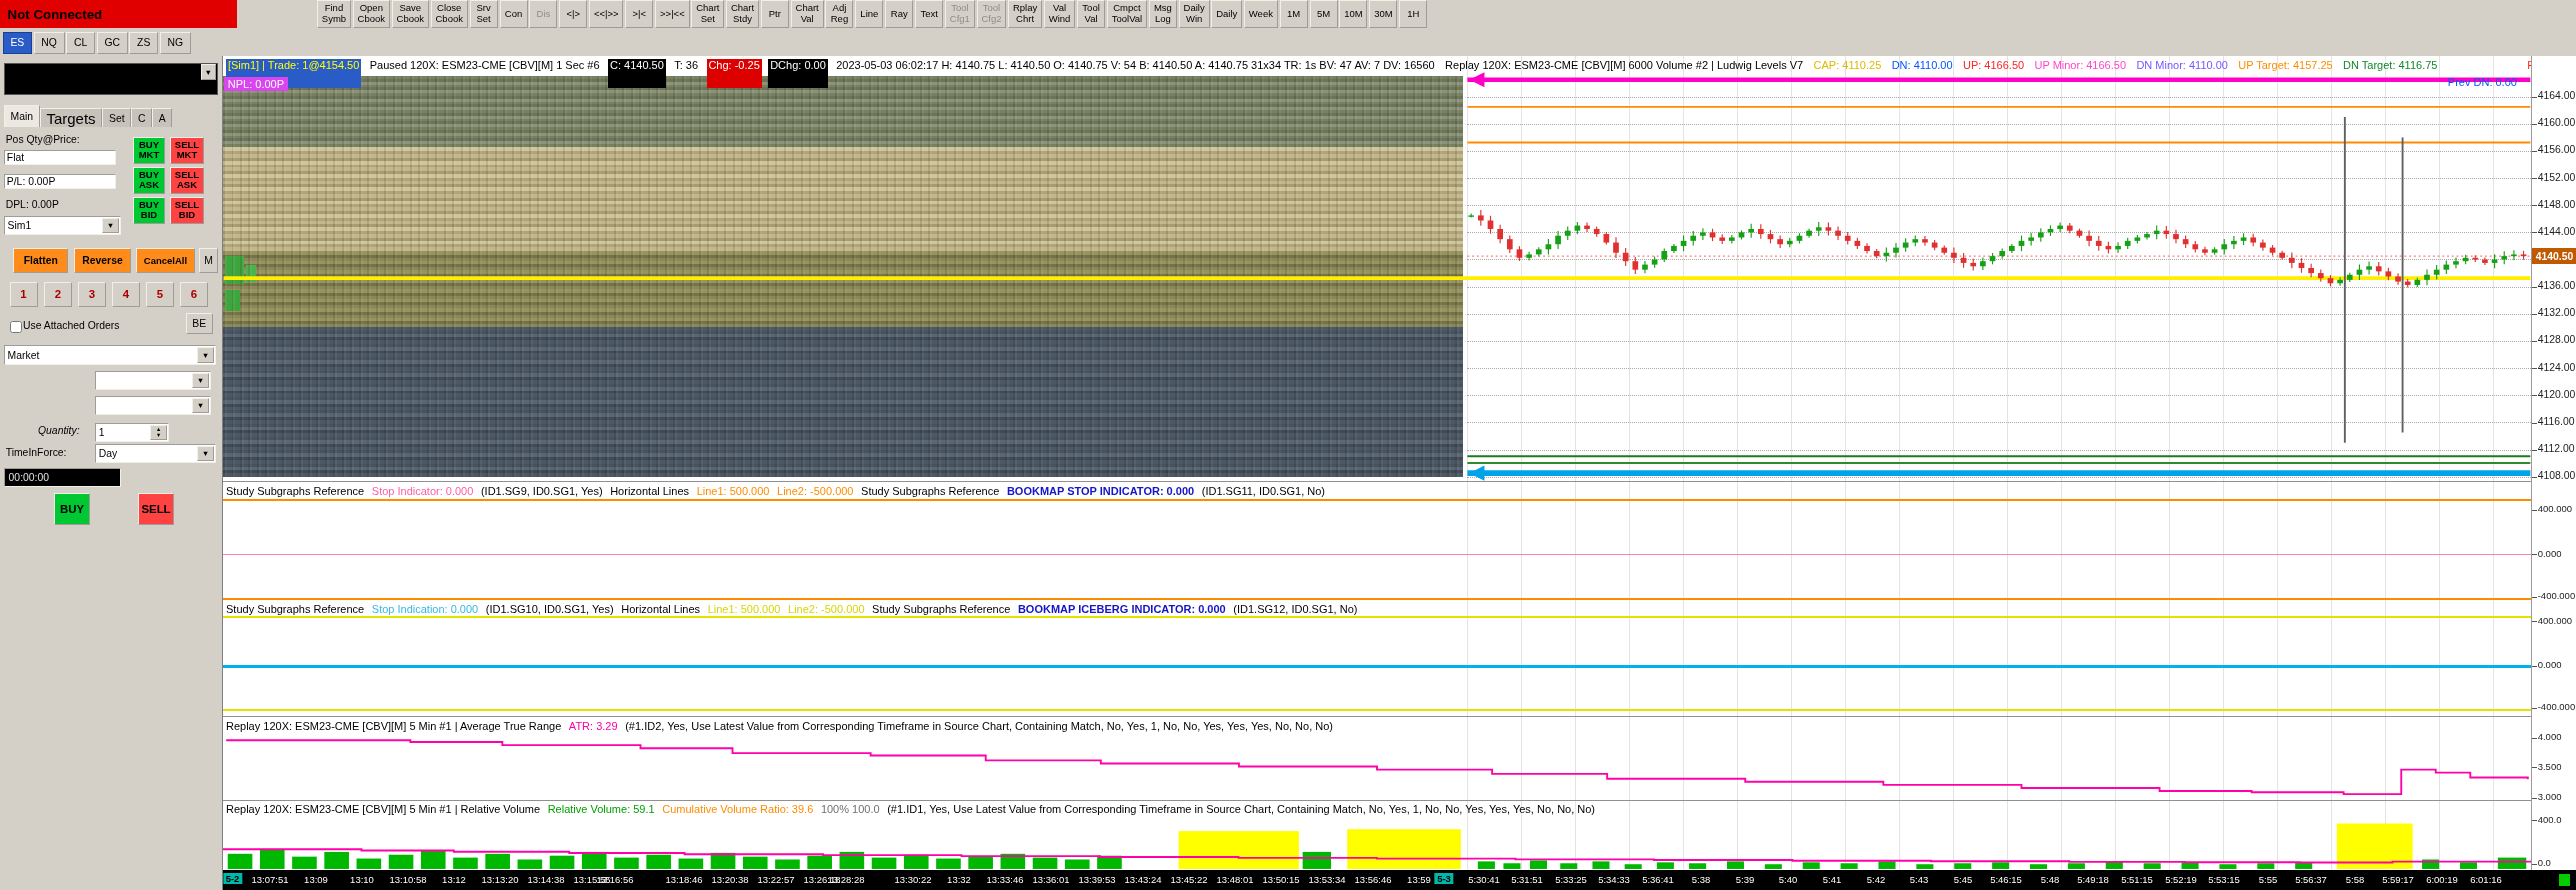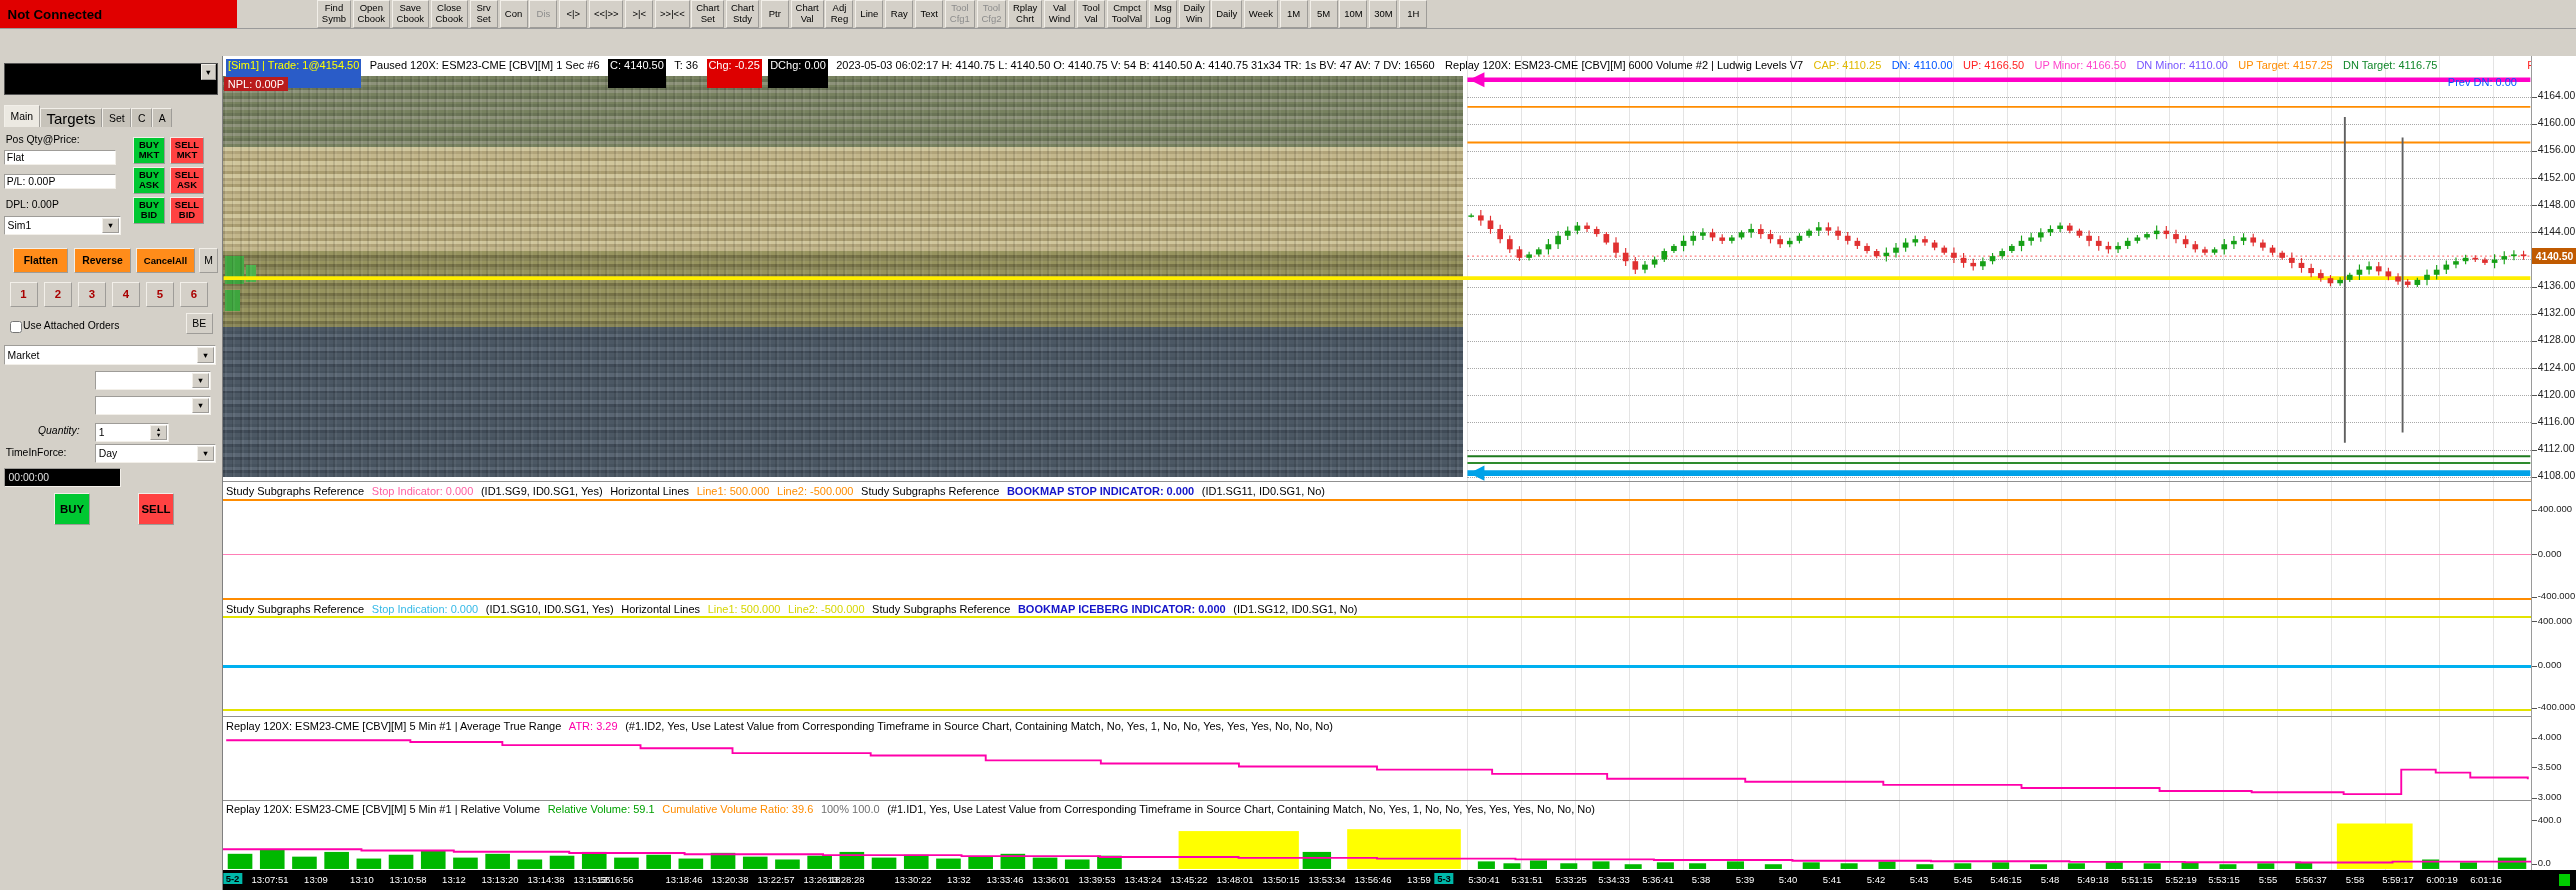--- a/index.html
+++ b/index.html
@@ -149,20 +149,30 @@
         </div>
         <div class="tb-btn">
           <div>30M</div>
         </div>
         <div class="tb-btn">
           <div>1H</div>
         </div>
       </div>
   </div>
 
+  <div class="abs" style="left:0;top:28px;width:2576px;height:27.5px;background:#d4d0c8;border-bottom:0.9px solid #9a9a9a;">
+    <div id="symbol-tabs" style="position:absolute;left:2.8px;top:3.8px;display:flex;">
+        <div class="sym-tab active">ES</div>
+        <div class="sym-tab">NQ</div>
+        <div class="sym-tab">CL</div>
+        <div class="sym-tab">GC</div>
+        <div class="sym-tab">ZS</div>
+        <div class="sym-tab">NG</div>
+      </div>
+  </div>
 
   <div class="abs" style="left:0;top:56px;width:223px;height:834px;background:#d4d0c8;border-right:0.9px solid #808080;box-sizing:border-box;">
     <div class="abs" style="left:3.8px;top:6.6px;width:212px;height:30px;background:#000;border:0.9px solid #555;">
       <div class="abs" style="right:0.9px;top:0.9px;width:13.3px;height:13.3px;background:#d4d0c8;border:0.9px outset #f2efe9;font-size:7.6px;display:flex;align-items:center;justify-content:center;">▼</div>
     </div>
     <div class="abs" style="left:3.8px;top:49px;width:214px;height:22px;display:flex;align-items:flex-end;" id="dom-tabs">
         <div style="padding: 1.9px 5.7px; border-top: 0.9px outset rgb(242, 239, 233); border-right: 0.9px outset rgb(242, 239, 233); border-left: 0.9px outset rgb(242, 239, 233); border-image: initial; border-bottom: none; font-size: 10.4px; height: 17px; background: rgb(236, 233, 226); display: flex; align-items: center;">Main</div>
         <div style="padding: 1.9px 5.7px; border-top: 0.9px outset rgb(242, 239, 233); border-right: 0.9px outset rgb(242, 239, 233); border-left: 0.9px outset rgb(242, 239, 233); border-image: initial; border-bottom: none; font-size: 15px; height: 14px; background: rgb(199, 195, 186); display: flex; align-items: center;">Targets</div>
         <div style="padding: 1.9px 5.7px; border-top: 0.9px outset rgb(242, 239, 233); border-right: 0.9px outset rgb(242, 239, 233); border-left: 0.9px outset rgb(242, 239, 233); border-image: initial; border-bottom: none; font-size: 10.4px; height: 14px; background: rgb(199, 195, 186); display: flex; align-items: center;">Set</div>
         <div style="padding: 1.9px 5.7px; border-top: 0.9px outset rgb(242, 239, 233); border-right: 0.9px outset rgb(242, 239, 233); border-left: 0.9px outset rgb(242, 239, 233); border-image: initial; border-bottom: none; font-size: 10.4px; height: 14px; background: rgb(199, 195, 186); display: flex; align-items: center;">C</div>
@@ -519,21 +529,21 @@
       <span class="seg" style="color: rgb(224, 184, 0);">CAP: 4110.25</span>
       <span class="seg" style="color: rgb(0, 85, 255);">DN: 4110.00</span>
       <span class="seg" style="color: rgb(255, 34, 34);">UP: 4166.50</span>
       <span class="seg" style="color: rgb(255, 68, 204);">UP Minor: 4166.50</span>
       <span class="seg" style="color: rgb(119, 85, 255);">DN Minor: 4110.00</span>
       <span class="seg" style="color: rgb(255, 140, 0);">UP Target: 4157.25</span>
       <span class="seg" style="color: rgb(17, 135, 42);">DN Target: 4116.75</span>
       <span class="seg" style="color: rgb(0, 85, 255); margin-top: 17px;">Prev DN: 0.00</span>
       <span class="seg" style="color: rgb(255, 34, 34);">Prev UP: 0.00</span>
     </div>
-  <div class="abs" id="npl-badge" style="left: 224px; top: 77px; padding: 0.9px 3.8px; font-size: 11px; color: rgb(255, 255, 255); background: #b91c1c;">NPL: 0.00P</div>
+  <div class="abs" id="npl-badge" style="left: 224px; top: 77px; padding: 0.9px 3.8px; font-size: 11px; color: rgb(255, 255, 255); background: #d946ef;">NPL: 0.00P</div>
 
   <div class="hline" style="top:481px;height:0.9px;background:#909090;"></div>
   <div class="hline" style="top:599px;height:0.9px;background:#909090;"></div>
   <div class="hline" style="top:716px;height:0.9px;background:#909090;"></div>
   <div class="hline" style="top:800px;height:0.9px;background:#909090;"></div>
 
   <div class="panel-text" id="panel-text-0" style="top:485px;">
       <span style="color: rgb(0, 0, 0);">Study Subgraphs Reference</span>
       <span style="color: rgb(255, 95, 162);">Stop Indicator: 0.000</span>
       <span style="color: rgb(0, 0, 0);">(ID1.SG9, ID0.SG1, Yes)</span>

